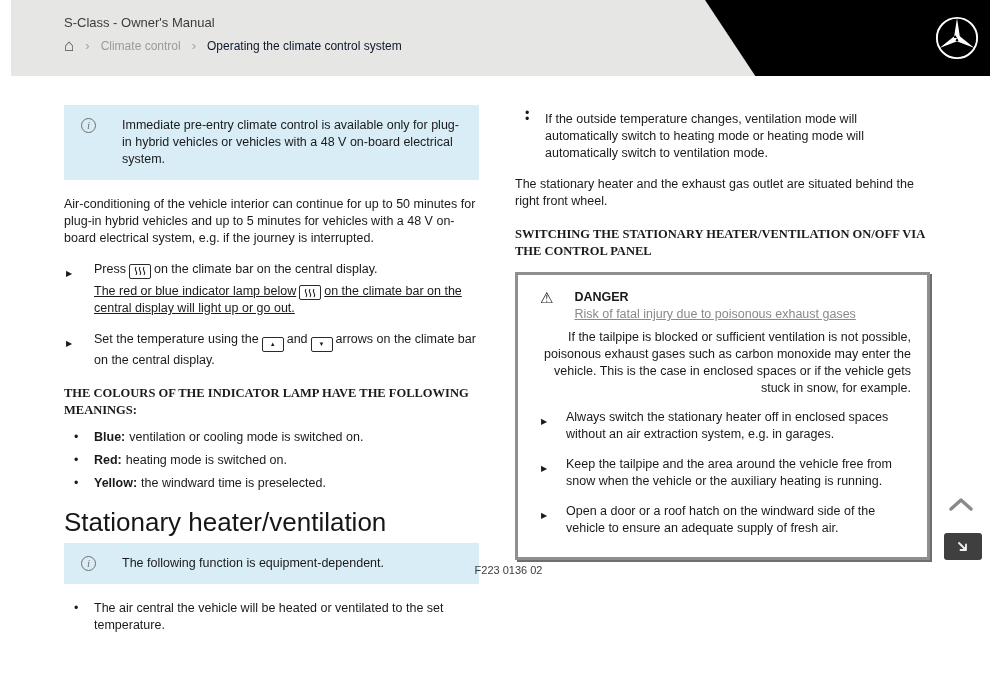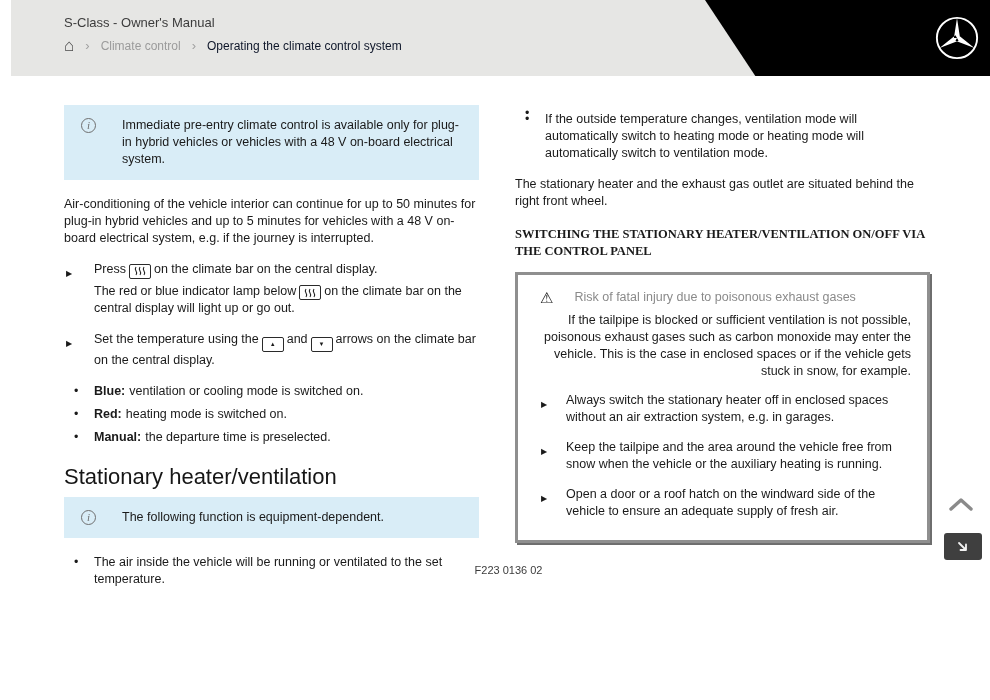--- a/index.html
+++ b/index.html
@@ -29,43 +29,43 @@
 
   .infobox { background:#d9edf7; display:flex; padding:12px 14px; margin-bottom:16px; }
   .info-icon { flex:none; width:15px; height:15px; margin:1px 26px 0 3px;
     border:1px solid #6f6f6f; border-radius:50%; color:#6f6f6f;
     font-family:"Liberation Serif", serif; font-style:italic; font-size:11px;
     display:flex; align-items:center; justify-content:center; }
   .para { margin-bottom:14px; }
 
   .step { position:relative; padding-left:30px; margin-bottom:14px; }
   .step-arrow { position:absolute; left:2px; top:4px; font-size:8px; color:#1a1a1a; }
-  .step .sub { margin-top:4px; }
+  .step .sub { margin-top:4px;text-decoration:underline; }
 
   .key { display:inline-flex; align-items:center; justify-content:center;
     min-width:22px; height:15px; padding:0 3px; margin:0 3px;
     border:1px solid #2a2a2a; border-radius:2px; background:#fff; vertical-align:-3px; }
   .key .tri { font-size:6px; line-height:1; color:#1a1a1a; }
 
   .hd { font-weight:700; margin:16px 0 10px;font-family:Liberation Serif, serif; }
   .bullet { position:relative; padding-left:30px; margin-bottom:6px; }
   .bullet .dot { position:absolute; left:10px; top:0; }
   .bullet b { margin-right:4px; }
 
-  h1.section { font-size:22px; font-weight:400; color:#161616; margin:22px 0 12px; }
+  h1.section { font-size:26px; font-weight:400; color:#161616; margin:22px 0 12px; }
 
   .mb14 { margin-bottom:14px; }
   .mb16 { margin-bottom:16px; }
 
   
   .danger { border:3px solid #8f8f8f; box-shadow:2px 2px 0 0 #6e6e6e;
     padding:14px 16px 20px; margin-top:12px; background:#fff; }
   .danger-head { display:flex; }
   .warn-icon { flex:none; font-size:15px; line-height:17px; margin:0 21px 0 6px; }
-  .danger-sub { color:#8a8a8a; }
+  .danger-sub { color:#8a8a8a;text-decoration:underline; }
   .danger-body { margin:6px 0 12px;text-align:right; }
   .danger .step { padding-left:32px; margin-bottom:13px; }
   .danger .step-arrow { left:7px; }
   .danger .step:last-child { margin-bottom:0; }
 
   
   .doc-code { position:absolute; left:5px; right:0; bottom:8px; text-align:center;
     font-size:11px; color:#3c3c3c; }
   .scroll-up-btn { position:absolute; right:26px; bottom:70px; width:28px; height:20px;
     background:none; border:none; cursor:pointer; line-height:0; }
@@ -128,45 +128,46 @@
 
       <div class="step">
         <span class="step-arrow">▶</span>
         <p><span>Set the temperature using the</span><span class="key">
               <span class="tri">▲</span>
             </span><span>and</span><span class="key">
               <span class="tri">▼</span>
             </span><span>arrows on the climate bar on the central display.</span></p>
       </div>
 
+      <div class="hd">THE COLOURS OF THE INDICATOR LAMP HAVE THE FOLLOWING MEANINGS:</div>
 
       <div class="bullet">
         <span class="dot">•</span>
         <b>Blue:</b><span>ventilation or cooling mode is switched on.</span>
       </div>
       <div class="bullet">
         <span class="dot">•</span>
         <b>Red:</b><span>heating mode is switched on.</span>
       </div>
       <div class="bullet">
         <span class="dot">•</span>
-        <b>Manual:</b><span>the departure time is preselected.</span>
+        <b>Yellow:</b><span>the windward time is preselected.</span>
       </div>
 
       <h1 class="section">Stationary heater/ventilation</h1>
 
 
       <div class="infobox">
         <span class="info-icon">i</span>
         <p>The following function is equipment-dependent.</p>
       </div>
 
       <div class="bullet">
         <span class="dot">•</span>
-        <span>The air inside the vehicle will be running or ventilated to the set temperature.</span>
+        <span>The air central the vehicle will be heated or ventilated to the set temperature.</span>
       </div>
 
     </div>
 
     <div class="col">
 
       <div class="bullet">
         <span class="dot">•</span>
       </div>
       <div class="bullet mb14">
@@ -175,20 +176,21 @@
       </div>
 
       <p class="para mb16">The stationary heater and the exhaust gas outlet are situated behind the right front wheel.</p>
 
       <div class="hd">SWITCHING THE STATIONARY HEATER/VENTILATION ON/OFF VIA THE CONTROL PANEL</div>
 
       <div class="danger">
         <div class="danger-head">
           <span class="warn-icon">⚠</span>
           <div>
+            <div><b>DANGER</b></div>
             <div class="danger-sub">Risk of fatal injury due to poisonous exhaust gases</div>
           </div>
         </div>
         <p class="danger-body">If the tailpipe is blocked or sufficient ventilation is not possible, poisonous exhaust gases such as carbon monoxide may enter the vehicle. This is the case in enclosed spaces or if the vehicle gets stuck in snow, for example.</p>
 
         <div class="step">
           <span class="step-arrow">▶</span>
           <p>Always switch the stationary heater off in enclosed spaces without an air extraction system, e.g. in garages.</p>
         </div>
         <div class="step">

